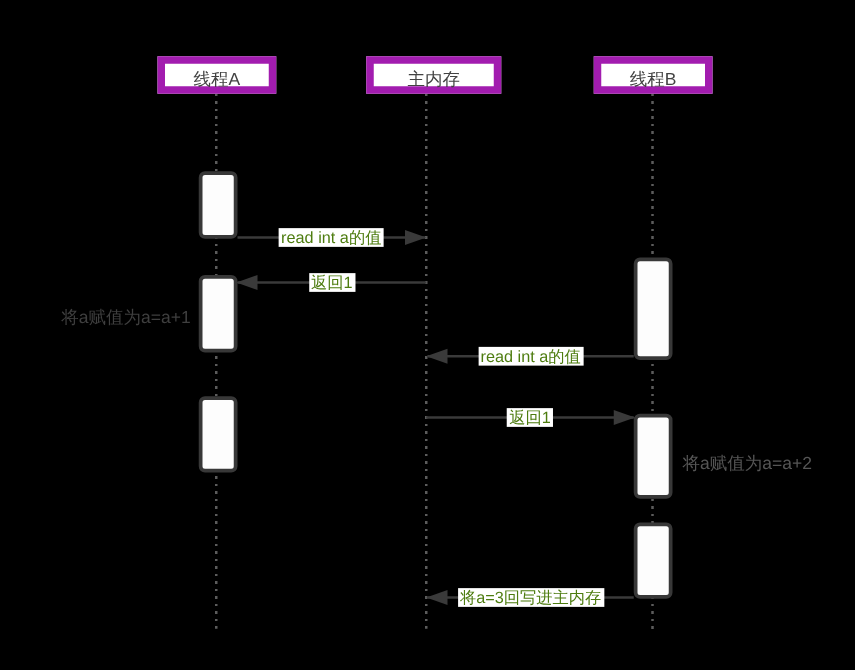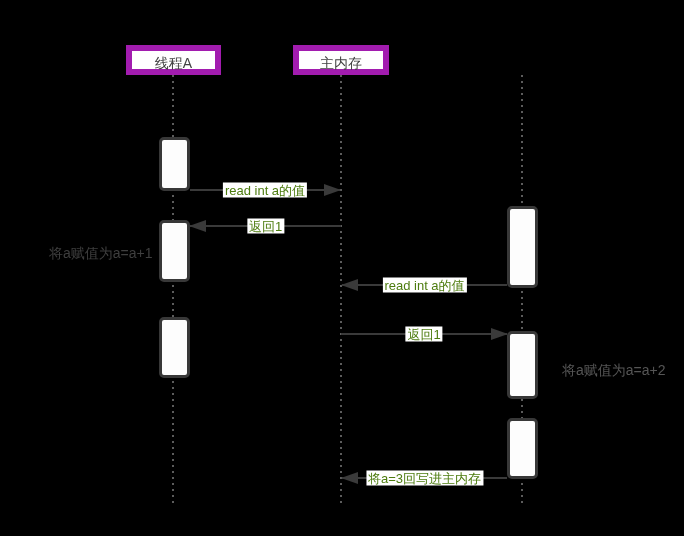--- a/index.html
+++ b/index.html
@@ -81,33 +81,34 @@
     white-space: nowrap;
   }
   .annotation {
     position: absolute;
     font-size: 14px;
     line-height: 16px;
     white-space: nowrap;
     background: transparent;
   }
   .annotation.left-note  { color: #3f3f3f; }
-  .annotation.right-note { color: #565656; margin-left: 16px; }
+  .annotation.right-note { color: #565656; }
 </style>
 </head>
 <body>
 
 <div class="canvas">
 
   <div class="lifeline" style="left:172px; top:75px; height:428px;"></div>
   <div class="lifeline" style="left:340px; top:75px; height:428px;"></div>
   <div class="lifeline" style="left:521px; top:75px; height:431px;"></div>
 
   <div class="actor-box" style="left:126px; top:45px; width:95px;">线程A</div>
-  <div class="actor-box" style="left:293px; top:45px; width:96px;">主内存</div>
+  <div class="actor-box" style="left:293px; top:45px; width:108px;">主内存</div>
+  <div class="actor-box" style="left:475px; top:45px; width:95px;">线程B</div>
 
   <div class="activation" style="left:159px; top:137px; height:54px;"></div>
   <div class="activation" style="left:159px; top:220px; height:62px;"></div>
   <div class="activation" style="left:159px; top:317px; height:61px;"></div>
 
   <div class="activation" style="left:507px; top:206px; height:82px;"></div>
   <div class="activation" style="left:507px; top:331px; height:68px;"></div>
   <div class="activation" style="left:507px; top:418px; height:61px;"></div>
 
   <div class="msg" style="left:190px; top:182px; width:150px;">

